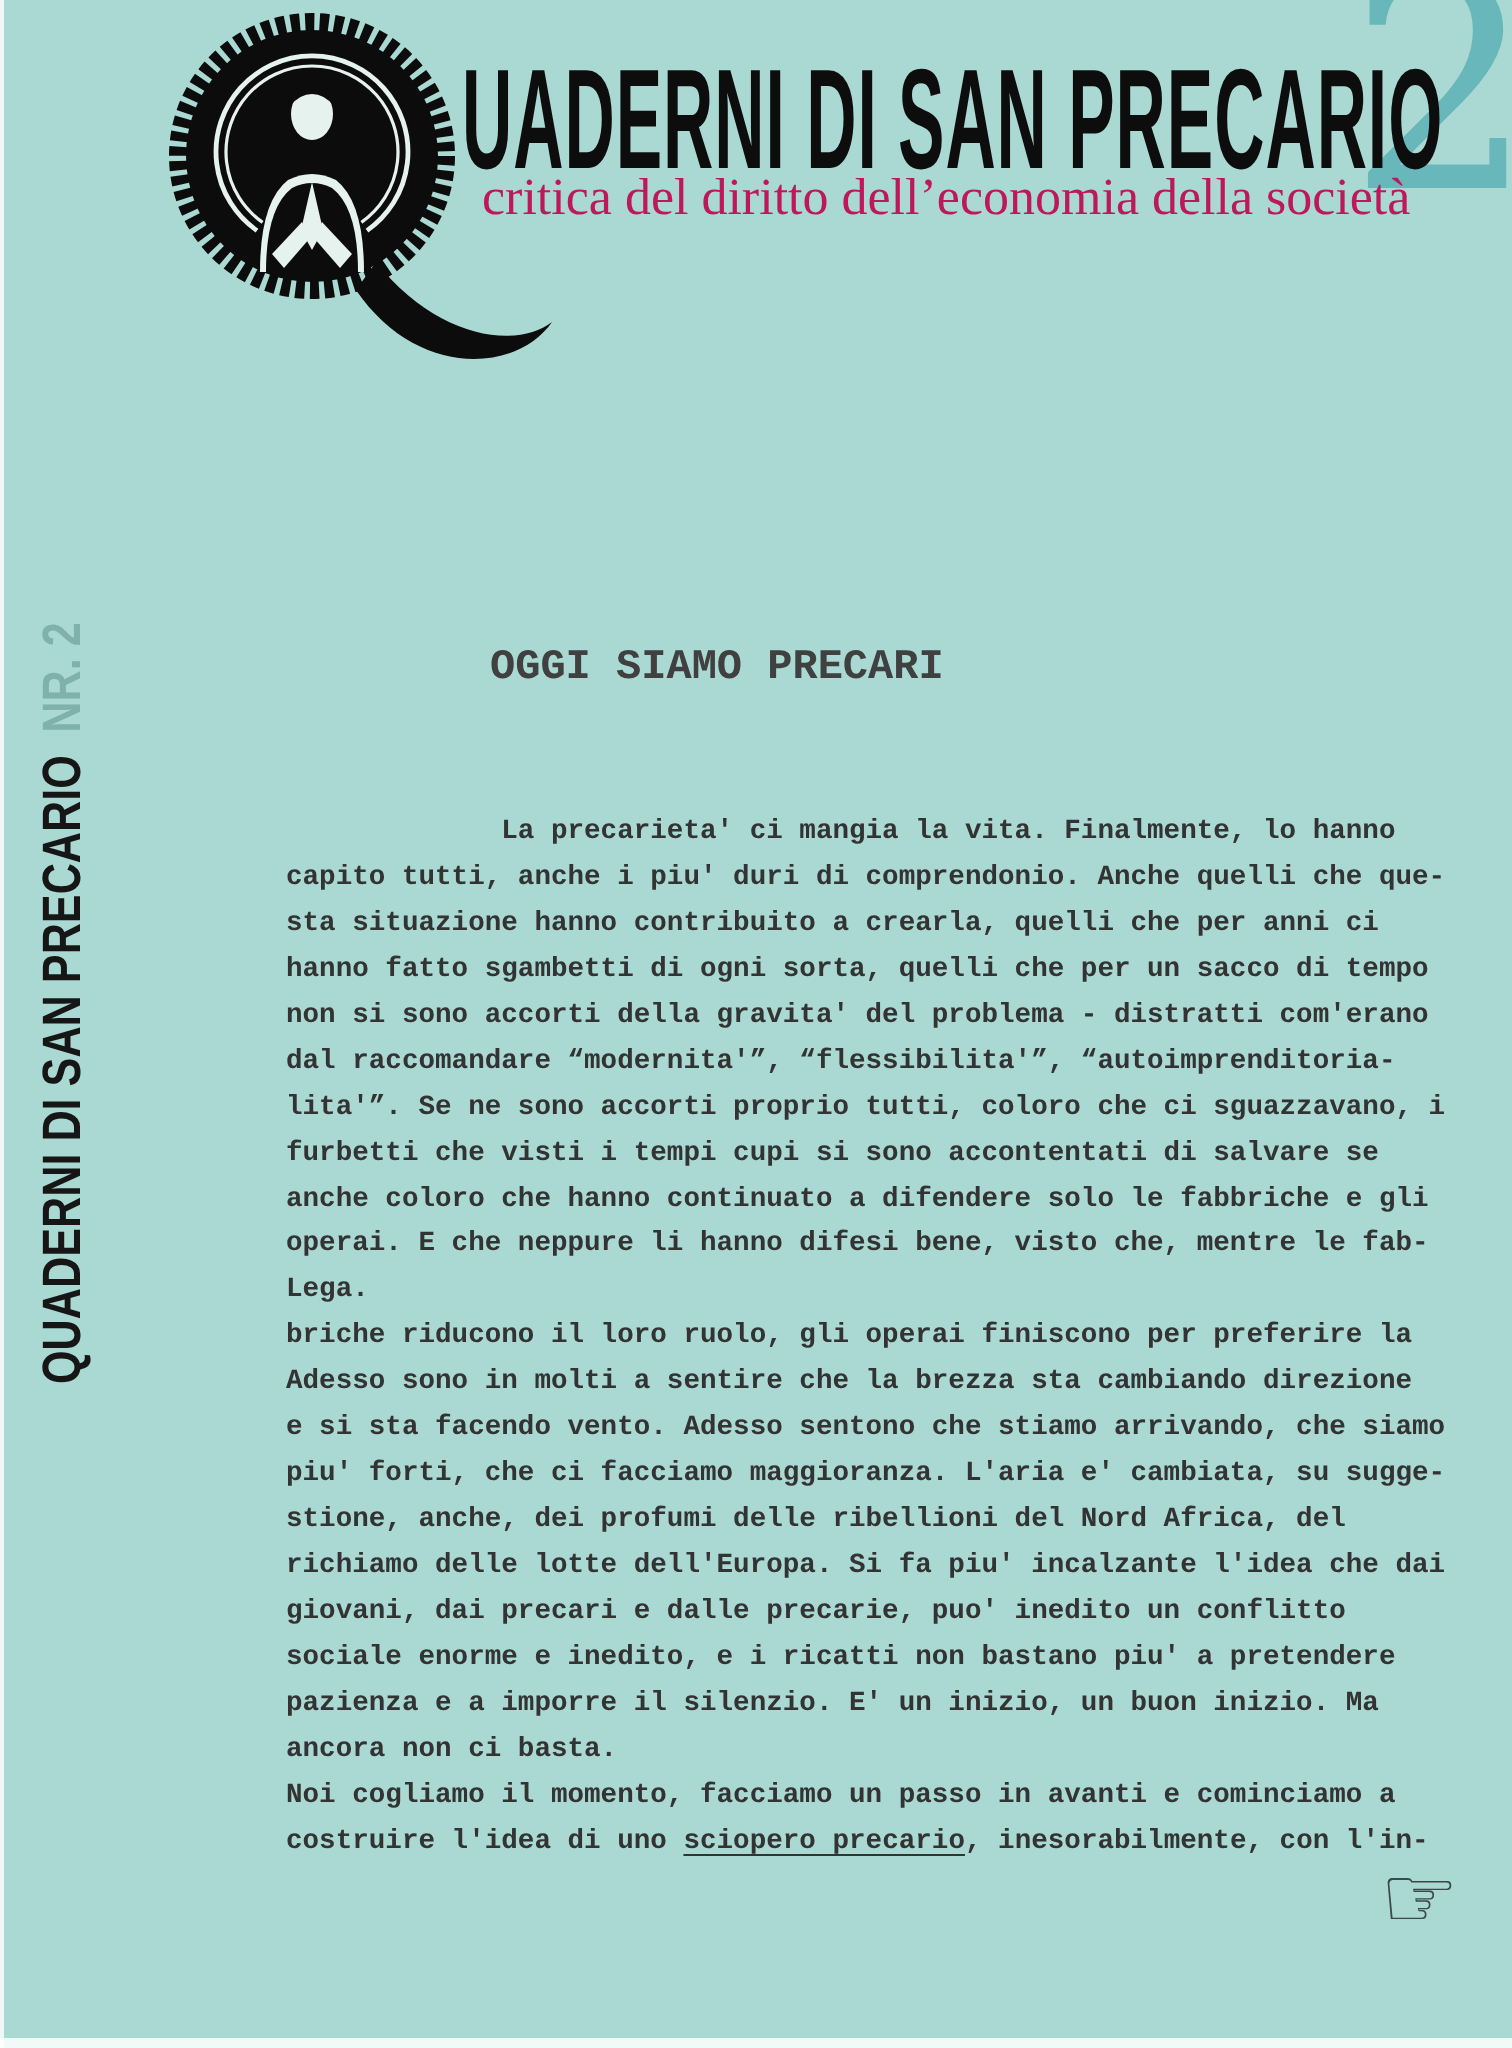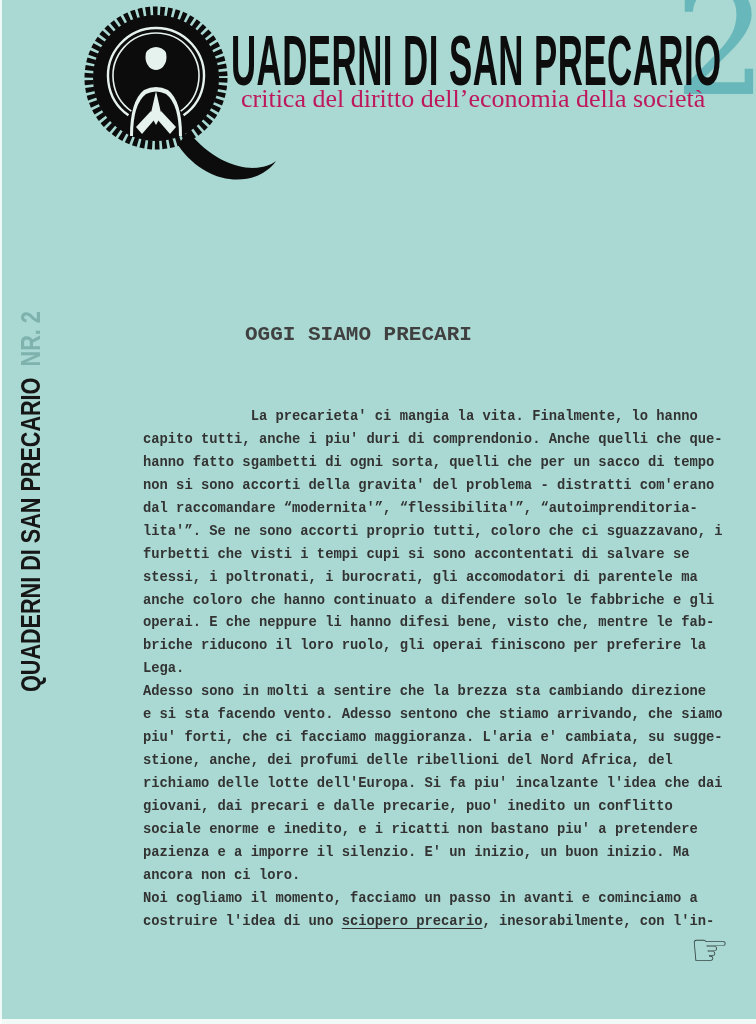--- a/index.html
+++ b/index.html
@@ -71,39 +71,39 @@
     <span class="t1">QUADERNI DI SAN PRECARIO</span><span class="t2" style="color: rgb(127, 178, 173);">NR. 2</span>
   </div>
 
   <div class="heading">
     <div>OGGI SIAMO PRECARI</div>
   </div>
 
   <div class="body-text" id="body-lines">
       <div class="body-line">             La precarieta' ci mangia la vita. Finalmente, lo hanno</div>
       <div class="body-line">capito tutti, anche i piu' duri di comprendonio. Anche quelli che que-</div>
+      <div class="body-line">sta situazione hanno contribuito a crearla, quelli che per anni ci</div>
       <div class="body-line">hanno fatto sgambetti di ogni sorta, quelli che per un sacco di tempo</div>
       <div class="body-line">non si sono accorti della gravita' del problema - distratti com'erano</div>
       <div class="body-line">dal raccomandare “modernita'”, “flessibilita'”, “autoimprenditoria-</div>
       <div class="body-line">lita'”. Se ne sono accorti proprio tutti, coloro che ci sguazzavano, i</div>
       <div class="body-line">furbetti che visti i tempi cupi si sono accontentati di salvare se</div>
-      <div class="body-line">stessi, i poltronati, i burocrati, gli accomodatori di parentele ma</div>
       <div class="body-line">anche coloro che hanno continuato a difendere solo le fabbriche e gli</div>
       <div class="body-line">operai. E che neppure li hanno difesi bene, visto che, mentre le fab-</div>
+      <div class="body-line">Lega.</div>
       <div class="body-line">briche riducono il loro ruolo, gli operai finiscono per preferire la</div>
-      <div class="body-line">Lega.</div>
       <div class="body-line">Adesso sono in molti a sentire che la brezza sta cambiando direzione</div>
       <div class="body-line">e si sta facendo vento. Adesso sentono che stiamo arrivando, che siamo</div>
       <div class="body-line">piu' forti, che ci facciamo maggioranza. L'aria e' cambiata, su sugge-</div>
       <div class="body-line">stione, anche, dei profumi delle ribellioni del Nord Africa, del</div>
       <div class="body-line">richiamo delle lotte dell'Europa. Si fa piu' incalzante l'idea che dai</div>
       <div class="body-line">giovani, dai precari e dalle precarie, puo' inedito un conflitto</div>
       <div class="body-line">sociale enorme e inedito, e i ricatti non bastano piu' a pretendere</div>
       <div class="body-line">pazienza e a imporre il silenzio. E' un inizio, un buon inizio. Ma</div>
-      <div class="body-line">ancora non ci loro.</div>
+      <div class="body-line">ancora non ci basta.</div>
       <div class="body-line">Noi cogliamo il momento, facciamo un passo in avanti e cominciamo a</div>
       <div class="body-line">costruire l'idea di uno <u>sciopero precario</u>, inesorabilmente, con l'in-</div>
     </div>
 
   <div class="manicule">☞</div>
 
   <div class="edge-left"></div>
   <div class="edge-bottom"></div>
 </div>
 

